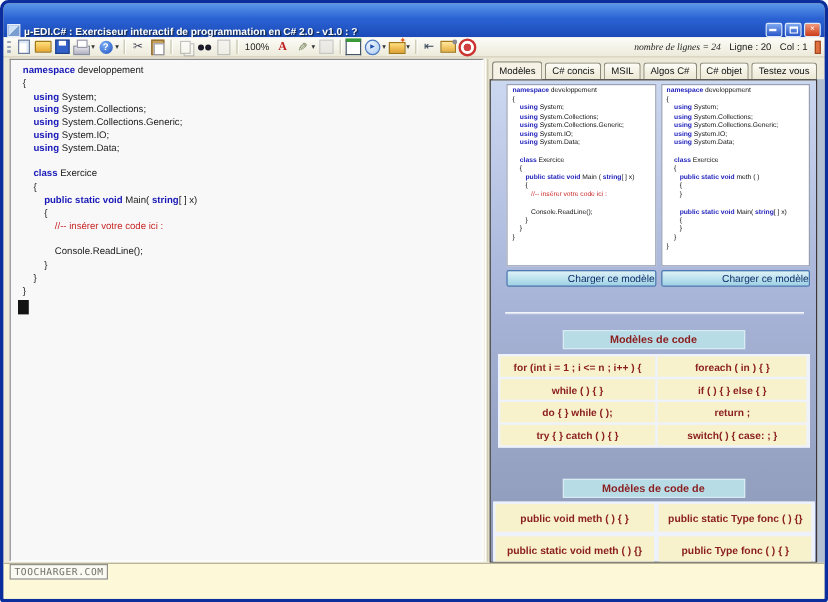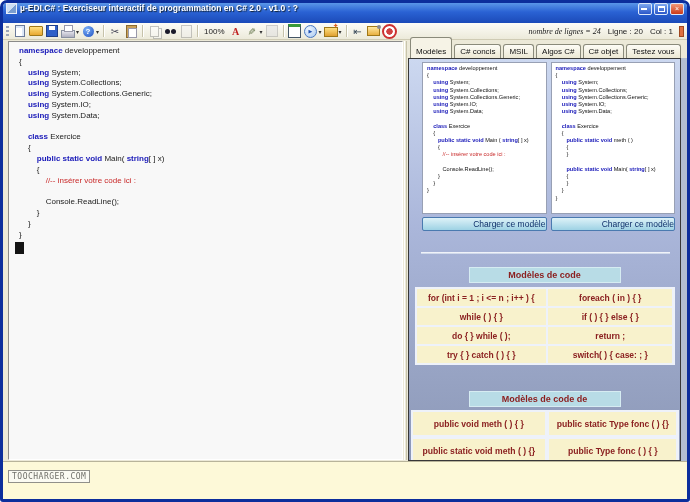--- a/index.html
+++ b/index.html
@@ -1,19 +1,19 @@
 <!DOCTYPE html>
 <html><head>
 <meta charset="utf-8">
 <style>
   *{box-sizing:border-box;margin:0;padding:0}
   html,body{width:690px;height:502px;overflow:hidden;font-family:"Liberation Sans",sans-serif}
   .window{width:690px;height:502px;border:3px solid #0c2e9c;border-radius:7px 7px 3px 3px;background:#ece9d8;display:flex;flex-direction:column}
   
-  .titlebar{height:20px;background:linear-gradient(180deg,#5a96e8 0%,#2a62d4 45%,#1b4ab8 100%);border-radius:4px 4px 0 0;display:flex;align-items:flex-start;padding:0 3px;gap:3px;flex:0 0 auto}
+  .titlebar{height:28px;background:linear-gradient(180deg,#5a96e8 0%,#2a62d4 45%,#1b4ab8 100%);border-radius:4px 4px 0 0;display:flex;align-items:flex-end;padding:0 3px;gap:3px;flex:0 0 auto}
   .appicon{width:11px;height:11px;background:linear-gradient(135deg,#cfe0f4 0 50%,#7a9ed0 50%);border:1px solid #e8eef8;flex:0 0 auto}
   .title{color:#fff;font-size:8.5px;font-weight:bold;text-shadow:1px 1px 1px #123;white-space:nowrap;overflow:hidden;flex:1}
   .winbtns{display:flex;gap:2px;flex:0 0 auto}
   .wbtn{width:14px;height:12px;border-radius:2px;border:1px solid #dce8fa;color:#fff;font-size:7px;line-height:10px;text-align:center;background:linear-gradient(#7da8f0,#2a56c8)}
   .wbtn.close{background:linear-gradient(#f09878,#cc3a18)}
   .wbtn .mingl{display:block;margin-top:4px;margin-left:2px;width:6px;height:2px;background:#fff}
   .wbtn .maxgl{display:block;margin:2px auto 0;width:7px;height:6px;border:1px solid #fff;border-top:2px solid #fff}
   
   .toolbar{height:17px;background:linear-gradient(#fdfcf7,#eceada);border-bottom:1px solid #cfcbb4;display:flex;align-items:center;padding:0 2px;flex:0 0 auto;position:relative}
   .grip{width:3px;height:11px;margin:0 3px 0 1px;background:repeating-linear-gradient(180deg,#9aa4b8 0 2px,transparent 2px 4px)}
@@ -53,21 +53,21 @@
   .main{position:relative;flex:0 0 421px;background:#ece9d8}
   .editor{position:absolute;left:5px;top:1px;width:395px;height:419px;background:#f8f8f8;border:1px solid #8a8a8a;border-right-color:#fff;border-bottom-color:#fff;padding:4px 2px 0 10px;overflow:hidden}
   .cl{font-size:8px;line-height:10.8px;white-space:pre;color:#1a1a1a}
   .kw{color:#1818b8;font-weight:bold}
   .cm{color:#c82828}
   .caret{width:9px;height:12px;background:#141414;margin:2px 0 0 -4px}
   .splitter{position:absolute;left:401px;top:1px;width:3px;height:419px;background:#ece9d8;border-left:1px solid #fff;border-right:1px solid #c8c4ac}
   .rightpanel{position:absolute;left:405px;top:1px;right:0;height:420px}
   .tabstrip{height:17px;display:flex;align-items:flex-end;gap:2px;padding-left:2px}
   .tab{font-size:8px;color:#111;background:linear-gradient(#fdfcf6,#ece8d4);border:1px solid #8a8a7a;border-bottom:none;border-radius:3px 3px 0 0;padding:2px 5px 2px;white-space:nowrap}
-  .tab.active{background:#f6f3e6;padding-top:9px;position:relative;z-index:2}
+  .tab.active{background:#f6f3e6;padding-top:3px;position:relative;z-index:2}
   .pane{position:absolute;top:17px;left:0;right:6px;bottom:0;border:1px solid #383838;background:linear-gradient(180deg,#ccd8f0 0%,#aab6da 42%,#8c98b6 100%);overflow:hidden}
   .rightgap{position:absolute;top:17px;right:0;width:6px;bottom:0;background:#b2bed2}
   .models{display:flex;gap:4px;padding:3px 5px 0 13px}
   .modelcol{flex:1}
   .codebox{background:#fff;border:1px solid #98a0b4;height:152px;overflow:hidden;padding:2px 1px 0 4px}
   .pl{font-size:5.6px;line-height:7.2px;white-space:pre;color:#111}
   .loadbtn{display:block;width:100%;height:14px;margin-top:3px;background:linear-gradient(#def2f8,#9ed2e4);border:1px solid #4a7ab0;border-radius:2px;font-family:"Liberation Sans",sans-serif;font-size:8.5px;color:#10306a;text-align:right;line-height:11px}
   .divider{height:2px;margin:21px 10px 0 12px;background:linear-gradient(#ffffff,#c2cee4)}
   .secheader{width:152px;margin:13px auto 0;background:#b8dce6;border:1px solid #d6ecf2;color:#8b2020;font-weight:bold;font-size:9px;text-align:center;padding:2px 0}
   .secheader.second{margin-top:26px}

